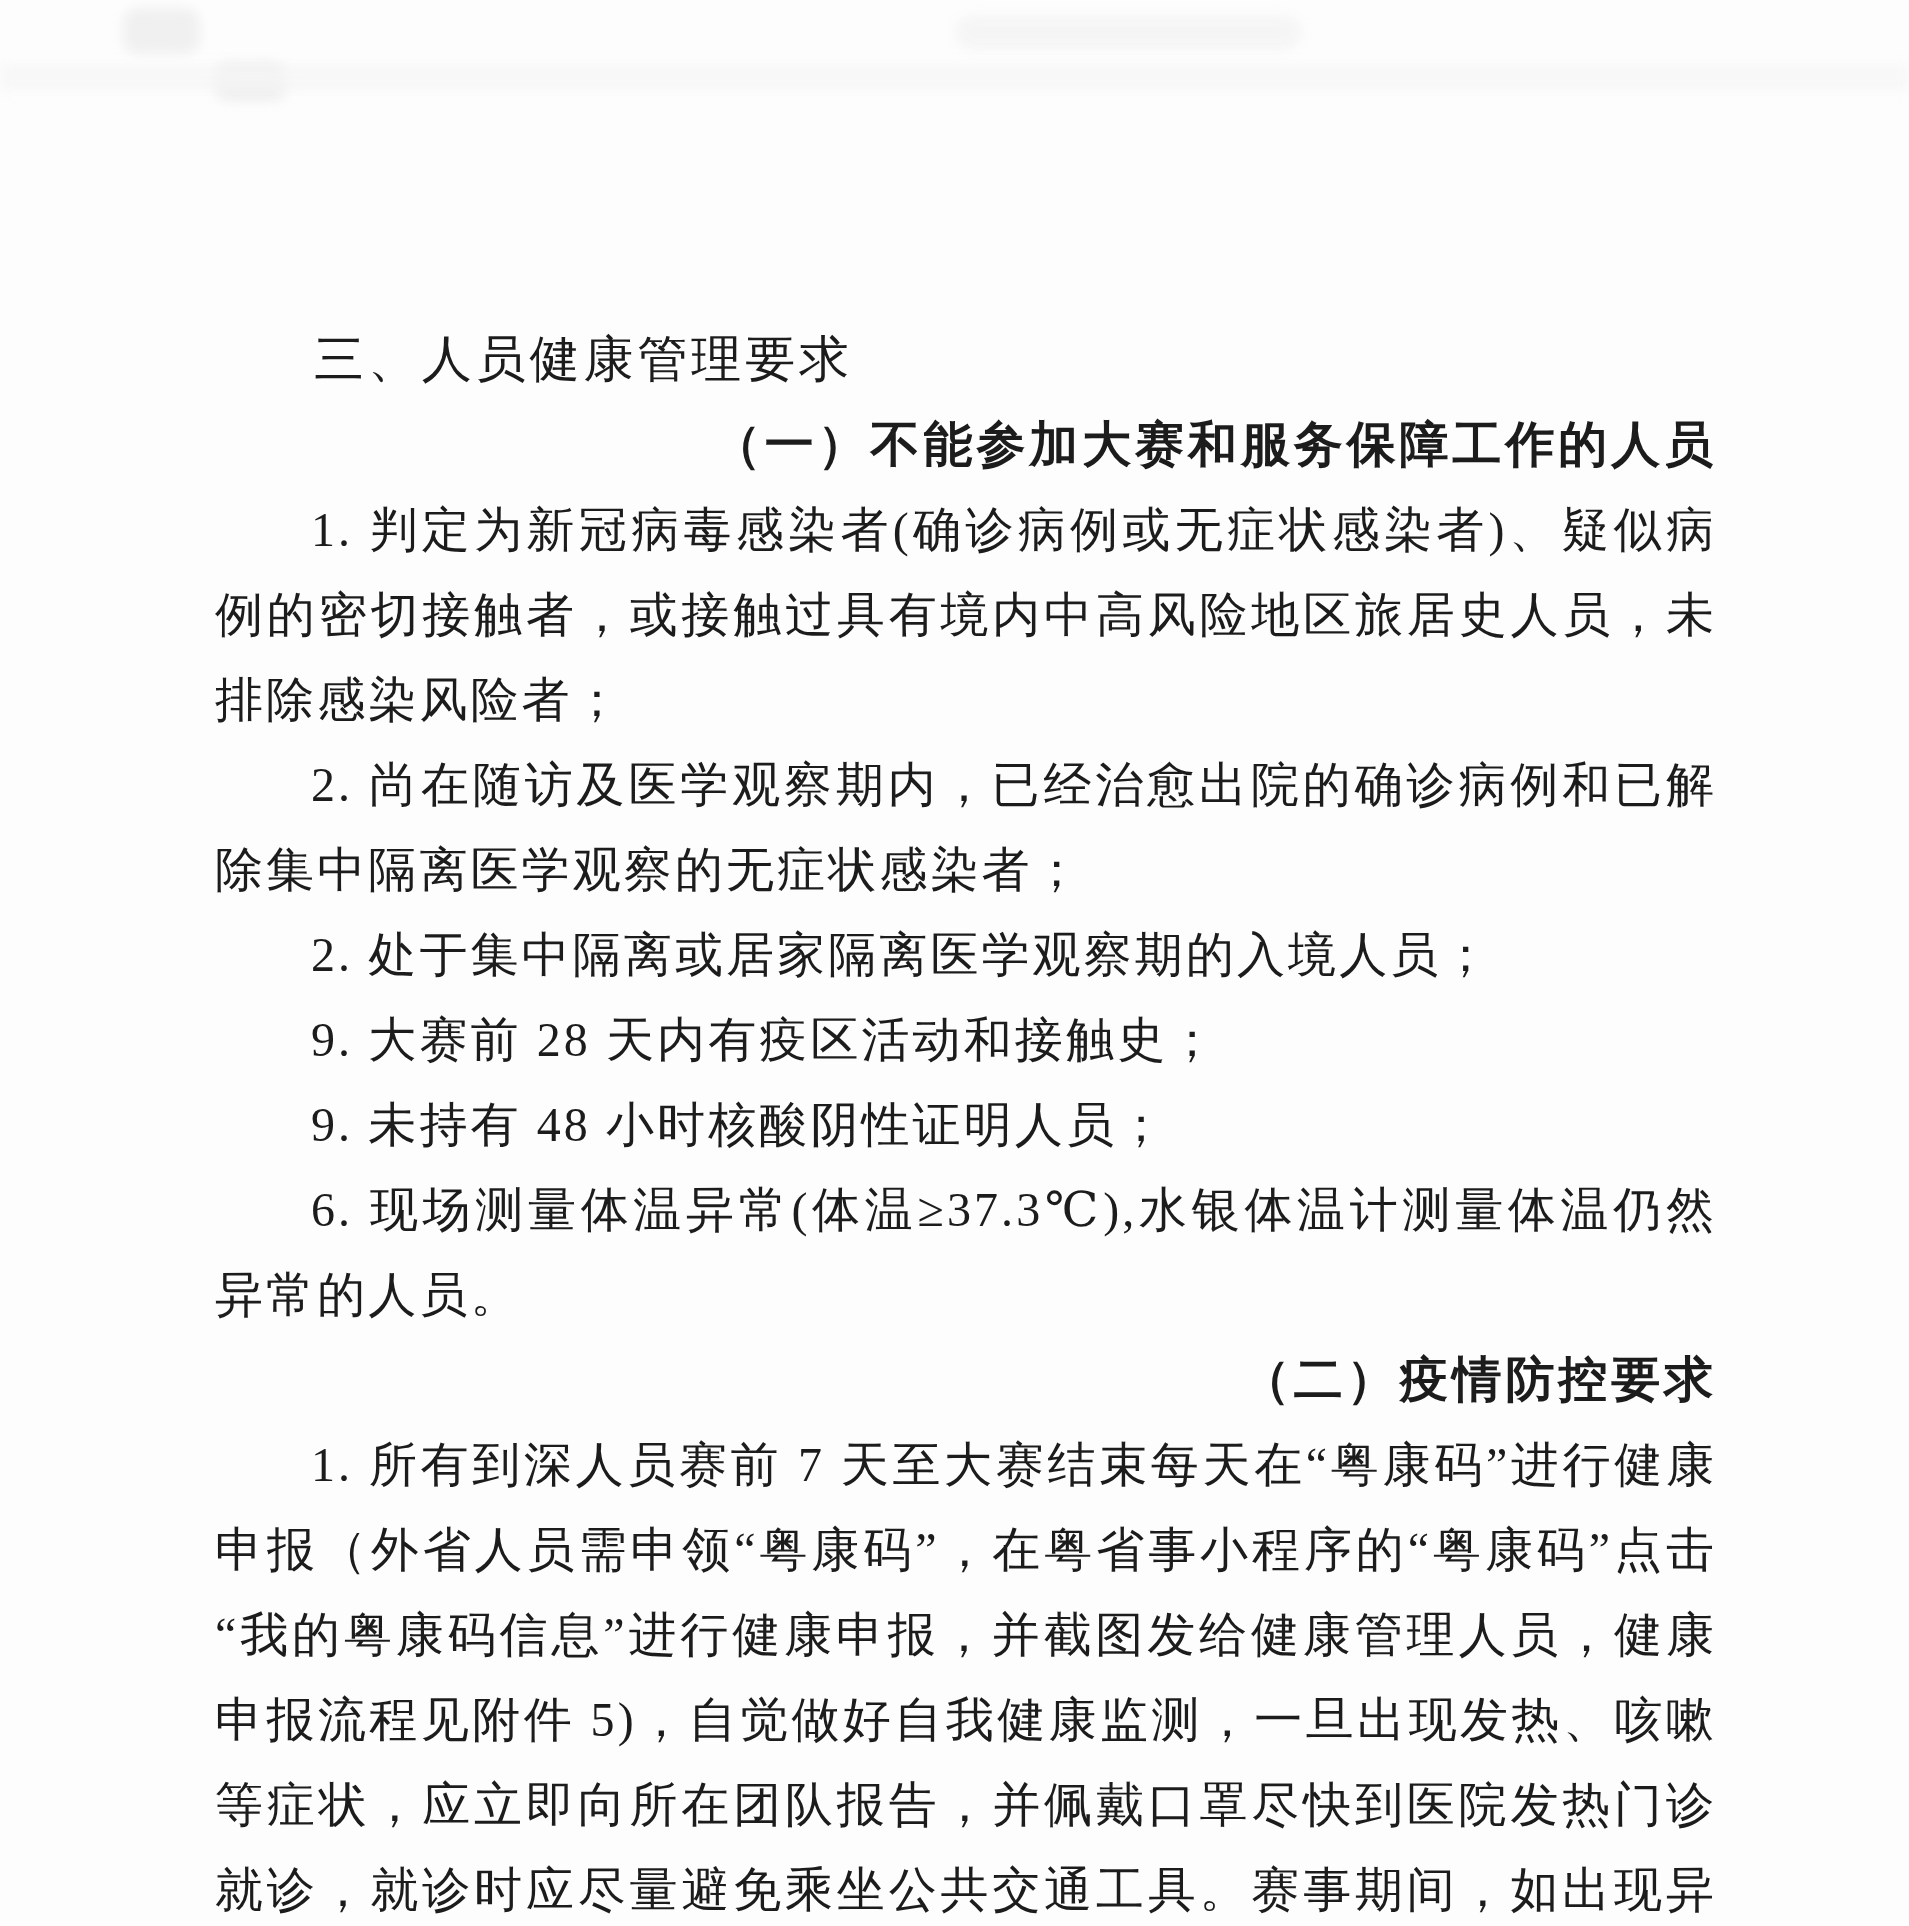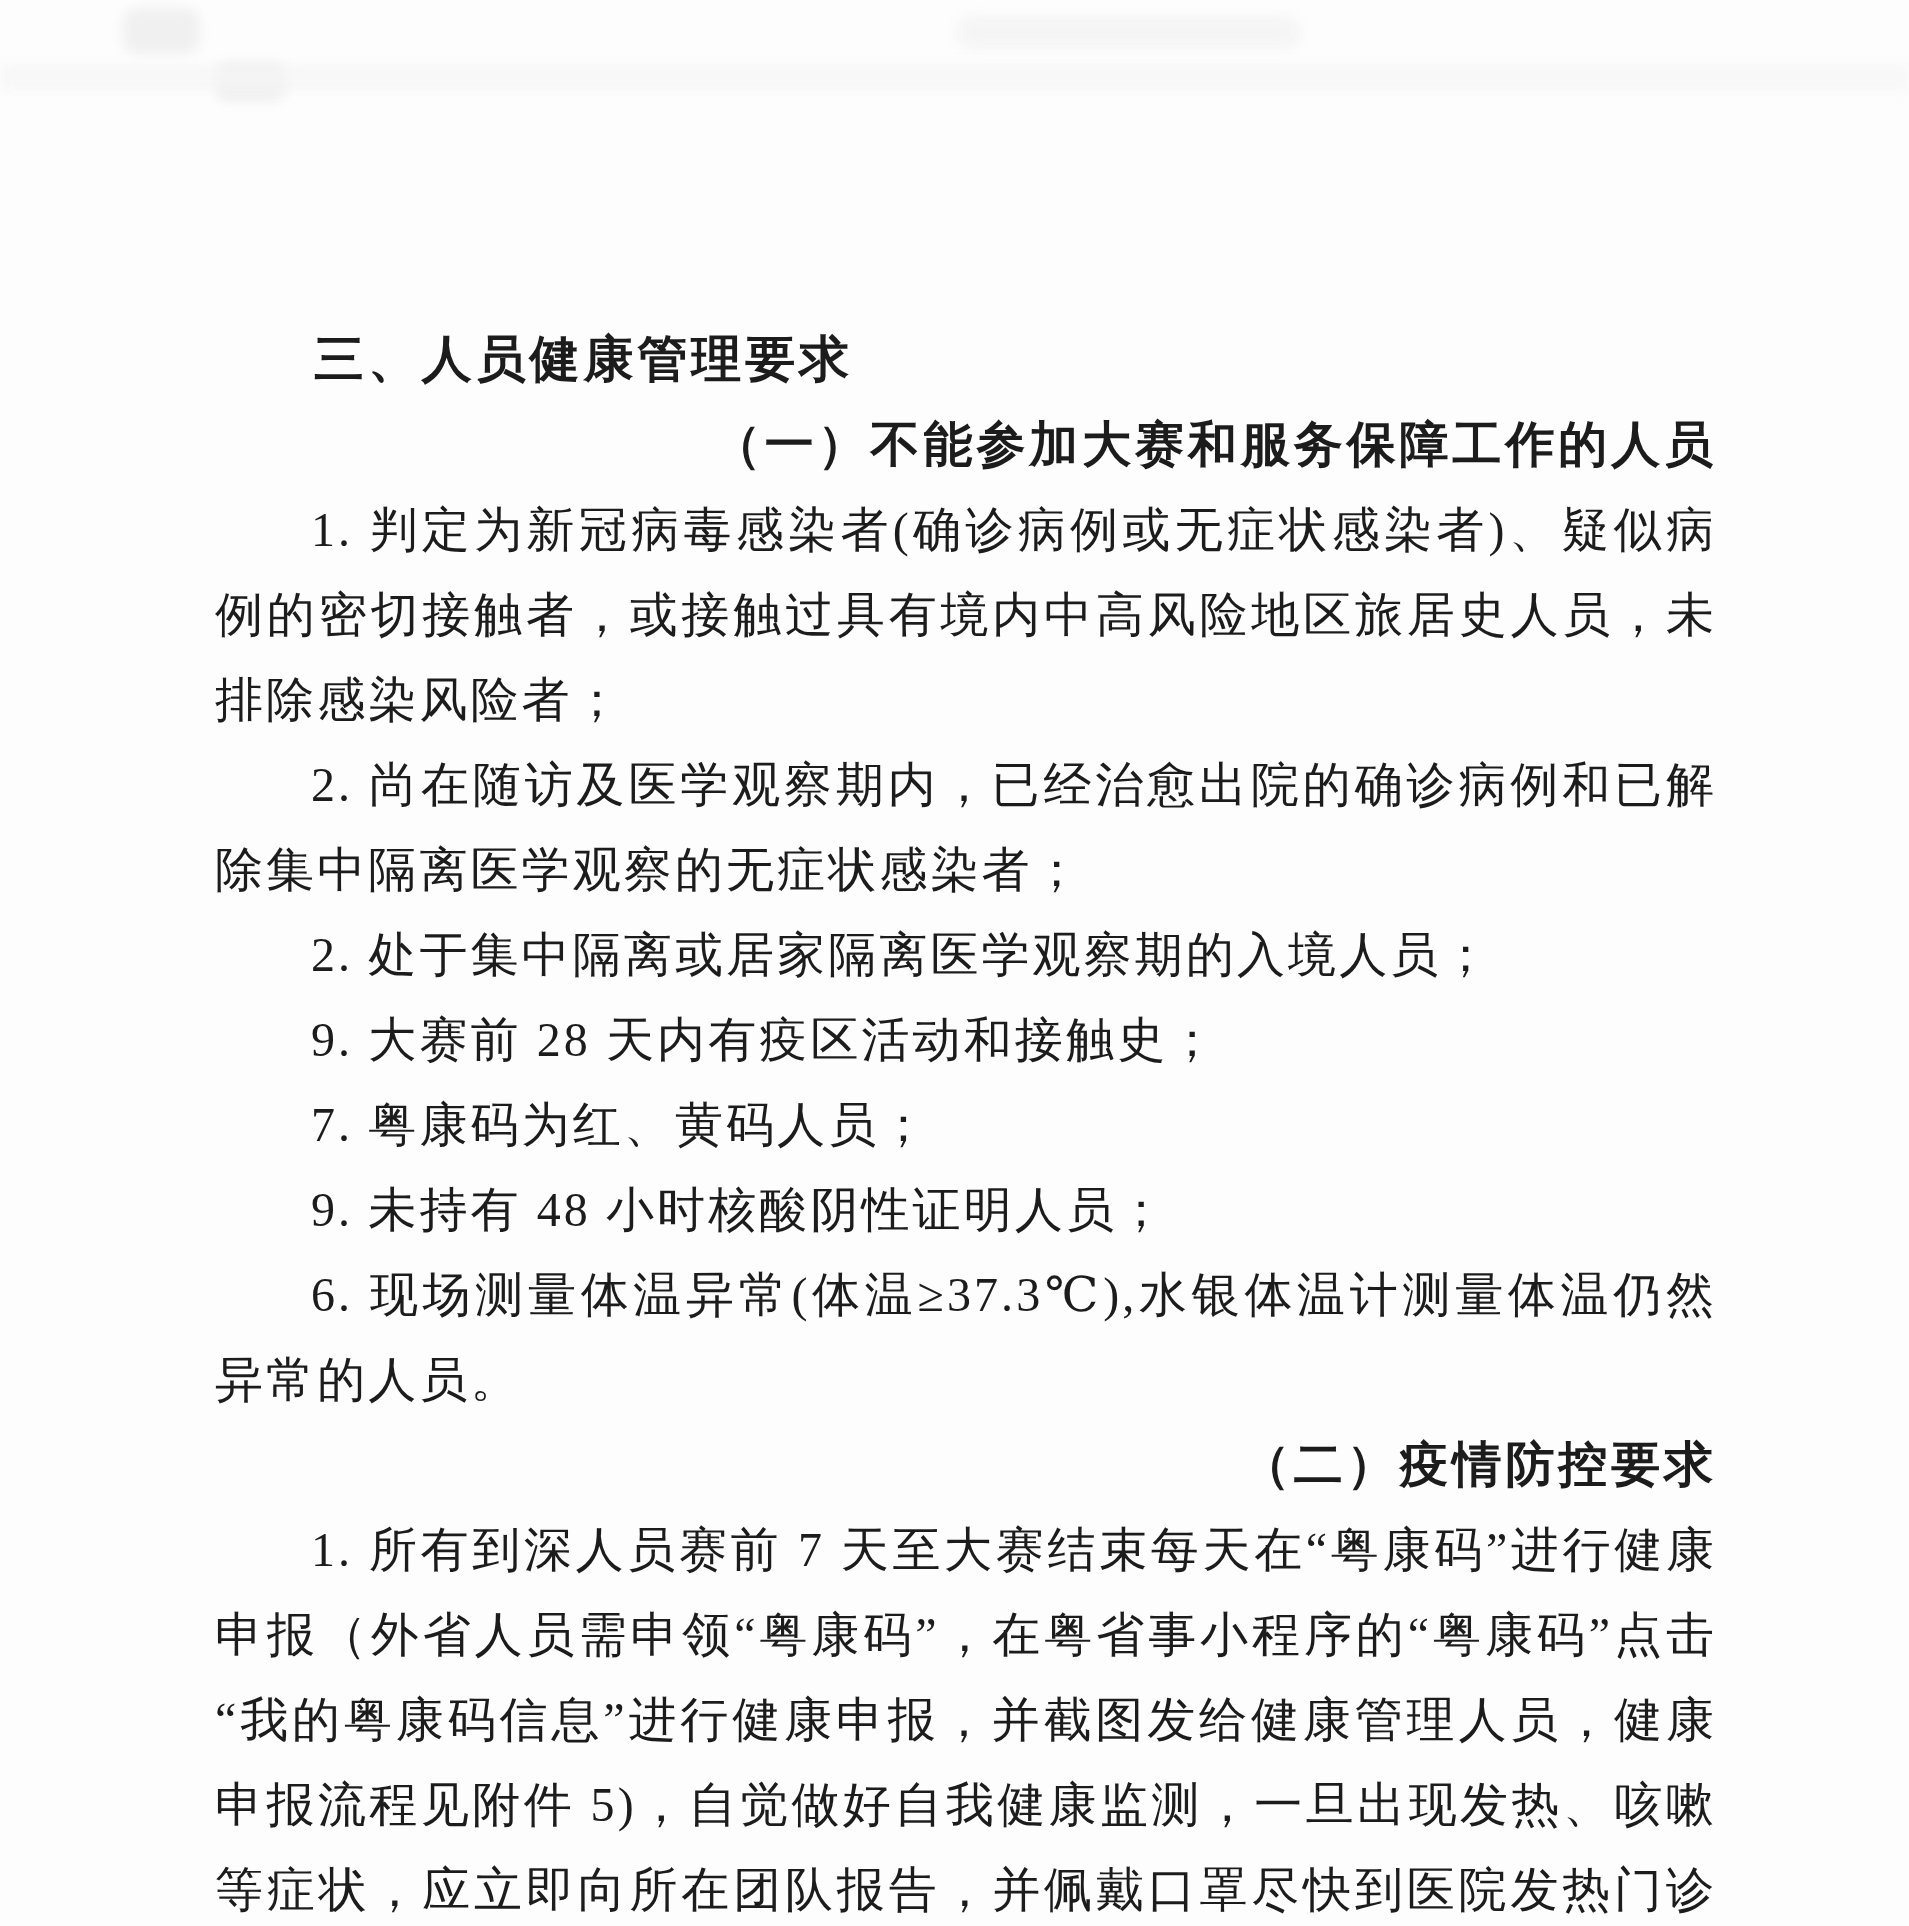--- a/index.html
+++ b/index.html
@@ -37,21 +37,21 @@
   .content > * {
     margin: 0;
     padding: 0;
     font-size: 48px;
     line-height: 85px;
     text-align: justify;
     letter-spacing: 3.1px;
     word-break: break-all;
   }
   .doc-title {
-    font-weight: 700;
+    font-weight: 400;
     font-size: 50px;
     text-indent: 99px;
     text-align: left;
     letter-spacing: 3.9px;
   }
   .sub-heading {
     font-weight: 700;
     font-size: 49px;
     text-indent: 112px;
     text-align: right;
@@ -74,21 +74,20 @@
   <div class="content">
 
     <p class="doc-title">三、人员健康管理要求</p>
 
     <p class="sub-heading">（一）不能参加大赛和服务保障工作的人员</p>
 
     <p class="para">1. 判定为新冠病毒感染者(确诊病例或无症状感染者)、疑似病例的密切接触者，或接触过具有境内中高风险地区旅居史人员，未排除感染风险者；</p>
     <p class="para">2. 尚在随访及医学观察期内，已经治愈出院的确诊病例和已解除集中隔离医学观察的无症状感染者；</p>
     <p class="para">2. 处于集中隔离或居家隔离医学观察期的入境人员；</p>
     <p class="para">9. 大赛前 28 天内有疫区活动和接触史；</p>
-    <p class="para">7. 粤康码为红、黄码人员；</p>
     <p class="para">9. 未持有 48 小时核酸阴性证明人员；</p>
     <p class="para">6. 现场测量体温异常(体温≥37.3℃),水银体温计测量体温仍然异常的人员。</p>
 
     <p class="sub-heading">（二）疫情防控要求</p>
 
     <p class="para">1. 所有到深人员赛前 7 天至大赛结束每天在“粤康码”进行健康申报（外省人员需申领“粤康码”，在粤省事小程序的“粤康码”点击“我的粤康码信息”进行健康申报，并截图发给健康管理人员，健康申报流程见附件 5)，自觉做好自我健康监测，一旦出现发热、咳嗽等症状，应立即向所在团队报告，并佩戴口罩尽快到医院发热门诊就诊，就诊时应尽量避免乘坐公共交通工具。赛事期间，如出现异常情况，参赛团队将情况及时报驻点医护人员进行综合评估。</p>
 
   </div>
 </div>
 

